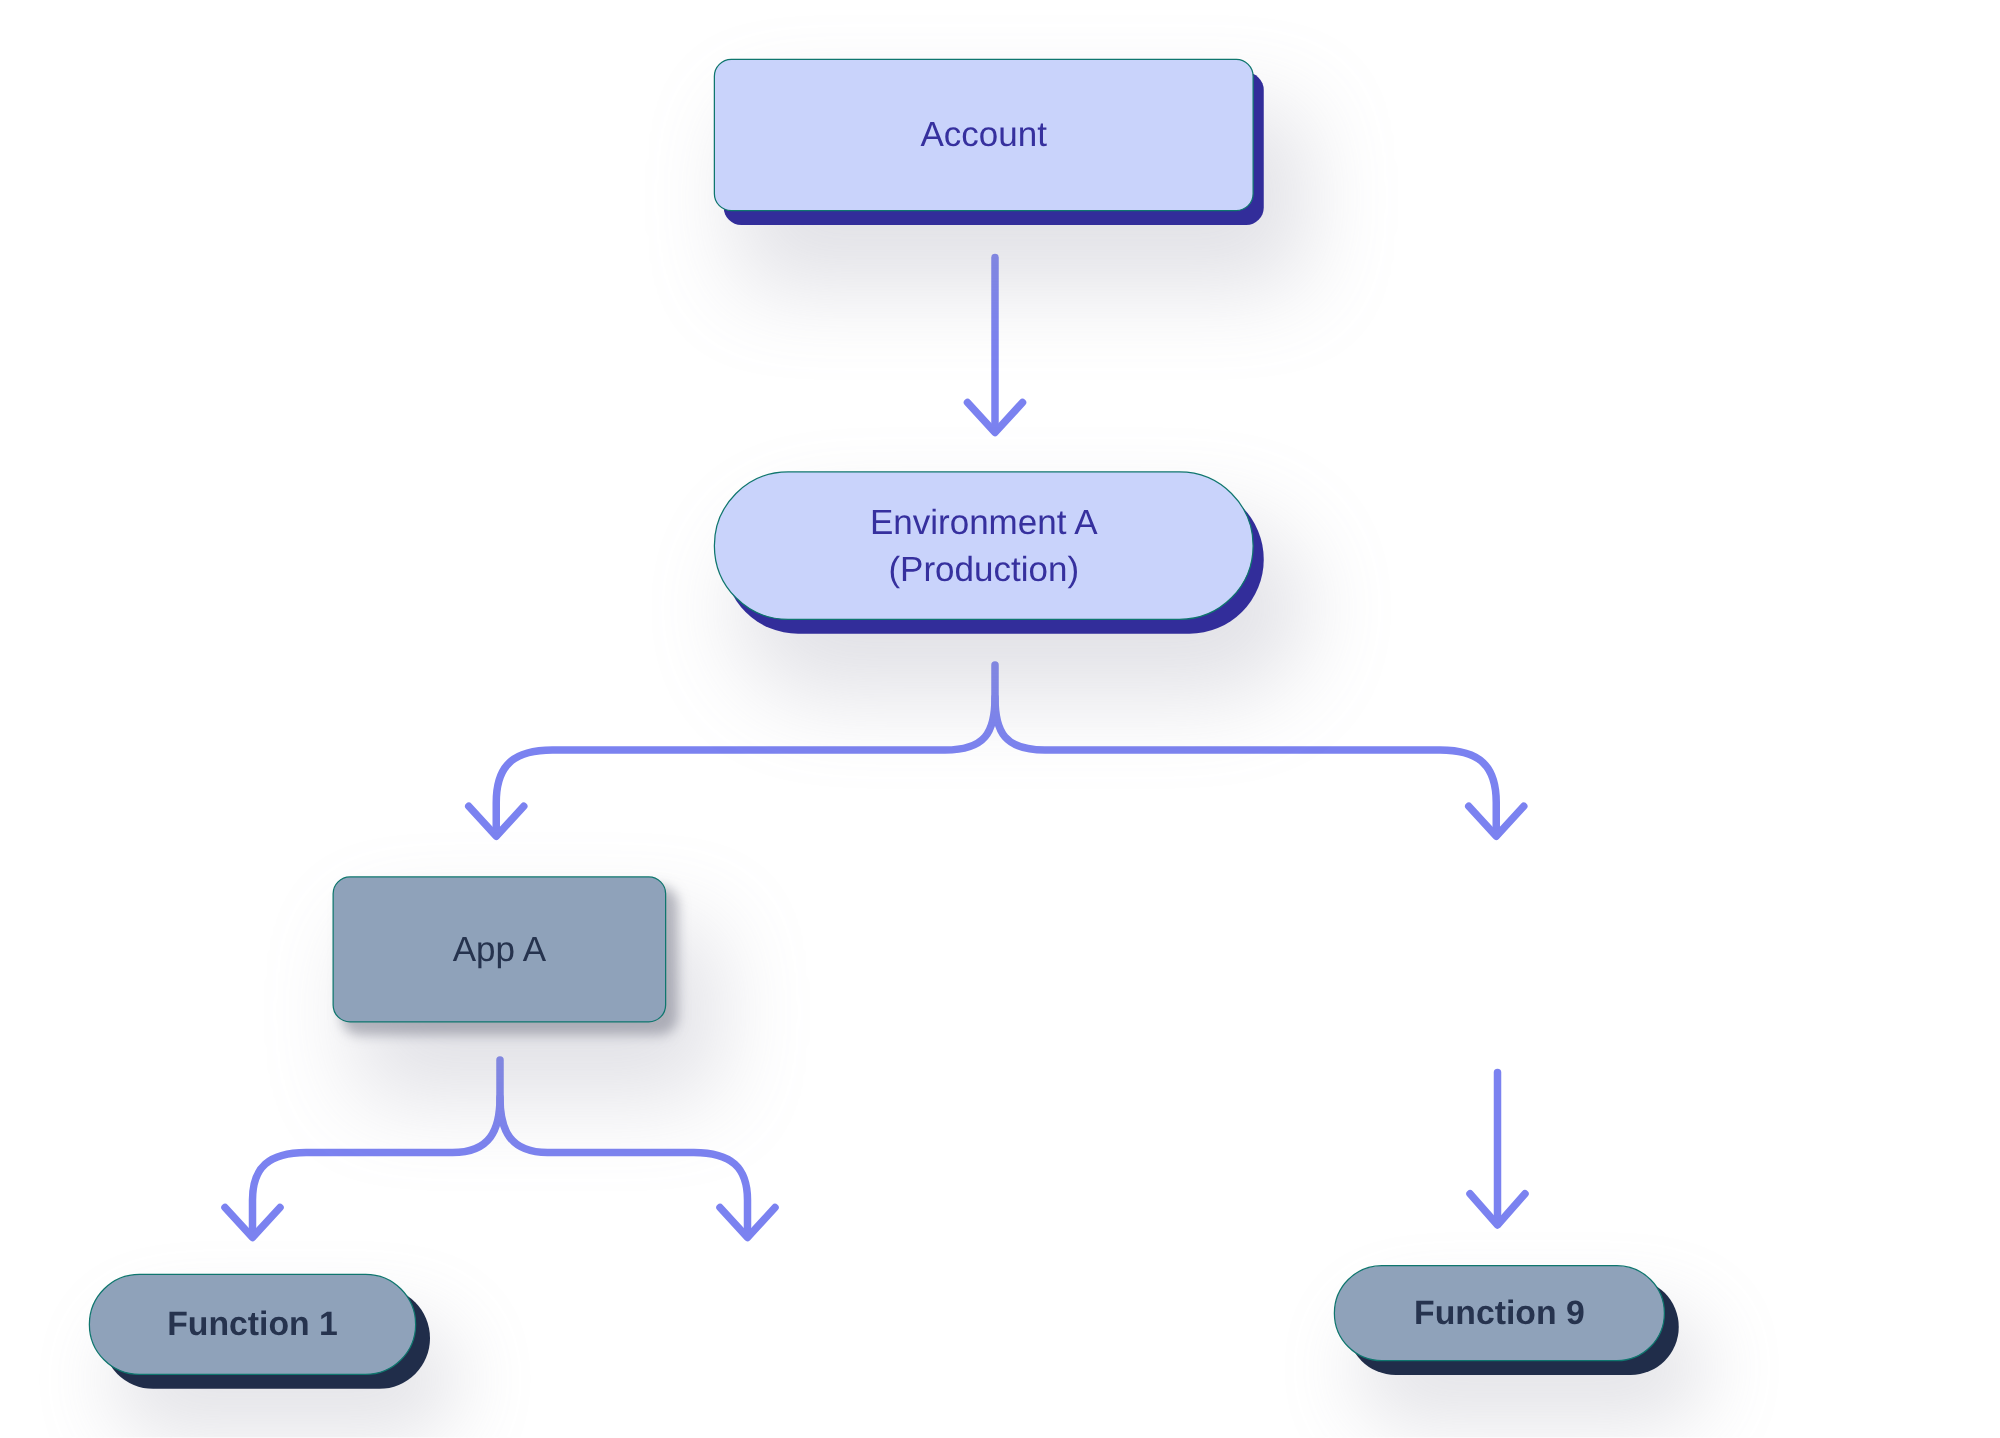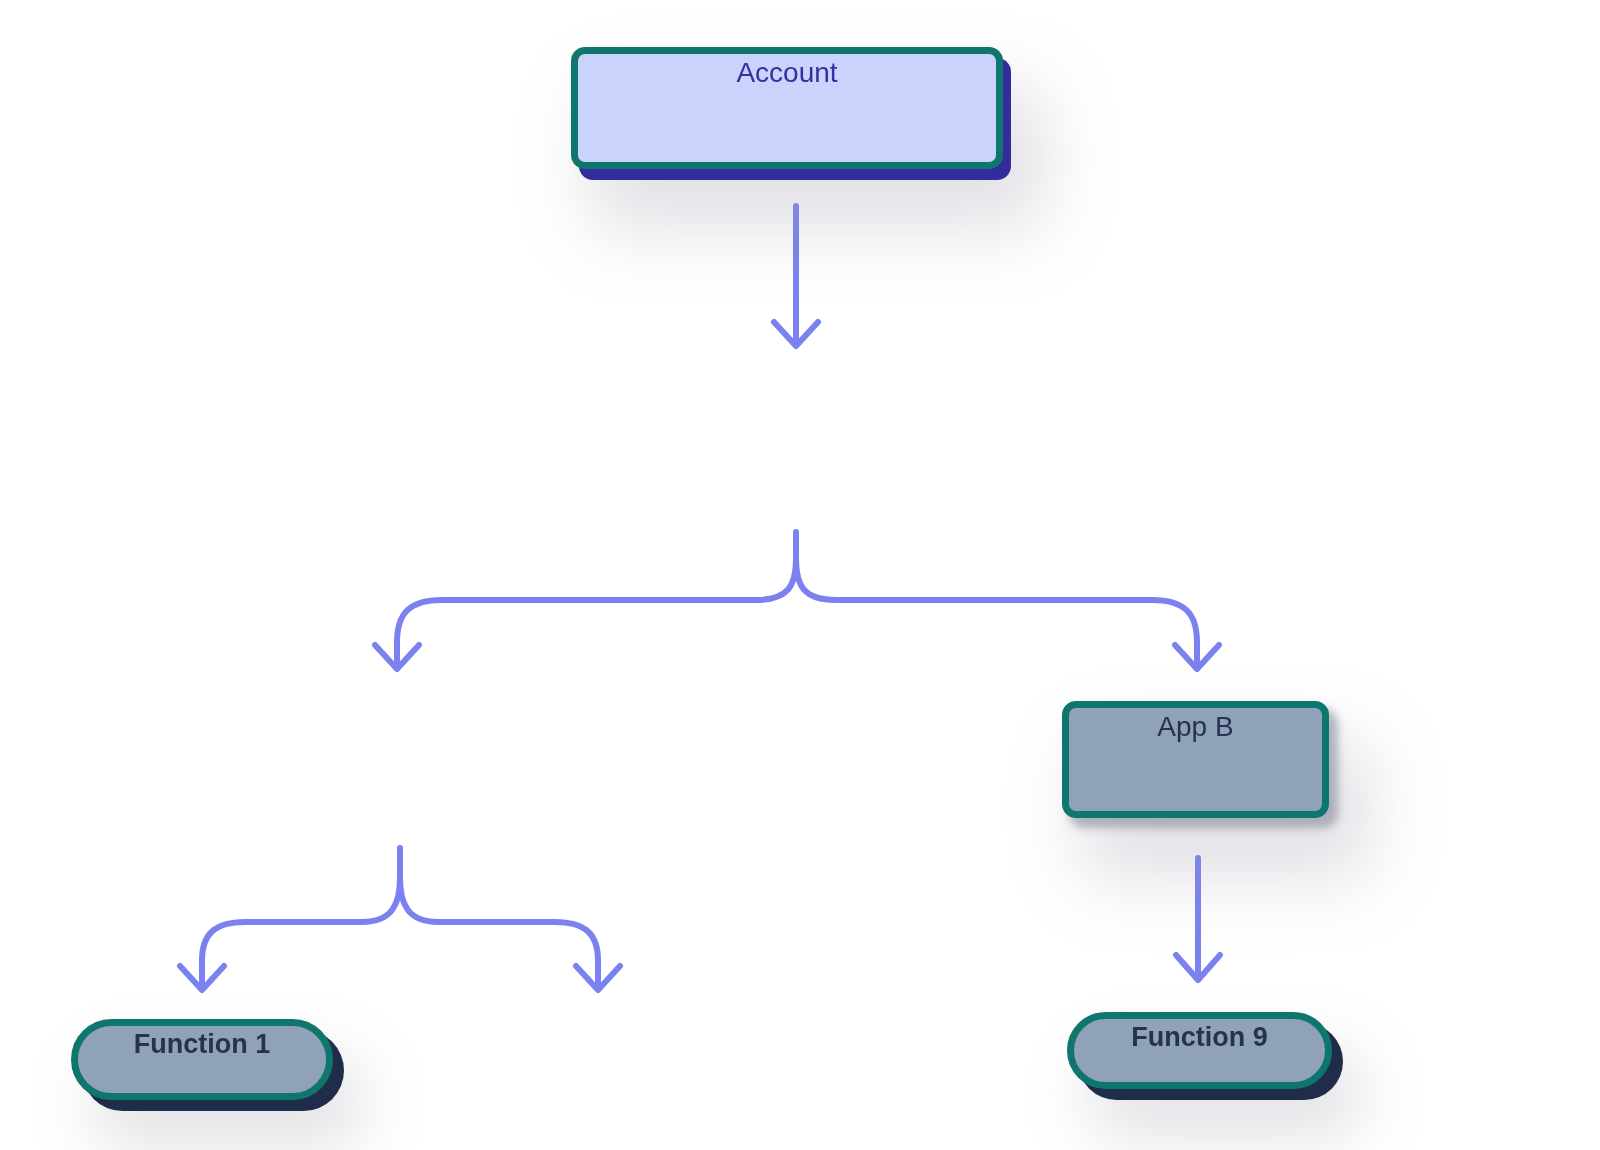--- a/index.html
+++ b/index.html
@@ -28,23 +28,24 @@
     stroke-linecap: round;
     stroke-linejoin: round;
   }
   
   .node {
     position: absolute;
     z-index: 2;
     display: flex;
     flex-direction: column;
     align-items: center;
+    justify-content: center;
     text-align: center;
     box-sizing: border-box;
-    border: 7px solid #0f766e;
+    border: 1px solid #0f766e;
     line-height: 1.35;
   }
   .node.lavender {
     background: var(--lavender-fill, #c9d3fb);
     color: var(--indigo-text, #36309e);
     font-size: 28px;
     font-weight: 500;
     box-shadow: 8px 11px 0 var(--indigo-shadow, #322d9a),
                 30px 50px 70px 12px rgba(150, 152, 168, 0.28);
   }
@@ -103,25 +104,29 @@
     <g>
       <path class="edge" d="M1198 858 L1198 979"></path>
       <path class="edge" d="M1176 955 L1198 980 L1220 955"></path>
     </g>
   </svg>
 
   <div class="node lavender node-account">
     <span class="node-label">Account</span>
   </div>
 
+  <div class="node lavender node-environment">
+    <span class="node-label">Environment A</span>
+    <span class="node-label">(Production)</span>
+  </div>
 
+  <div class="node slate rect node-app-a">
+    <span class="node-label">App A</span>
+  </div>
 
-  <div class="node slate rect node-app-b">
-    <span class="node-label">App B</span>
-  </div>
 
   <div class="node slate pill node-function-1">
     <span class="node-label">Function 1</span>
   </div>
 
 
   <div class="node slate pill node-function-3">
     <span class="node-label">Function 9</span>
   </div>
 

